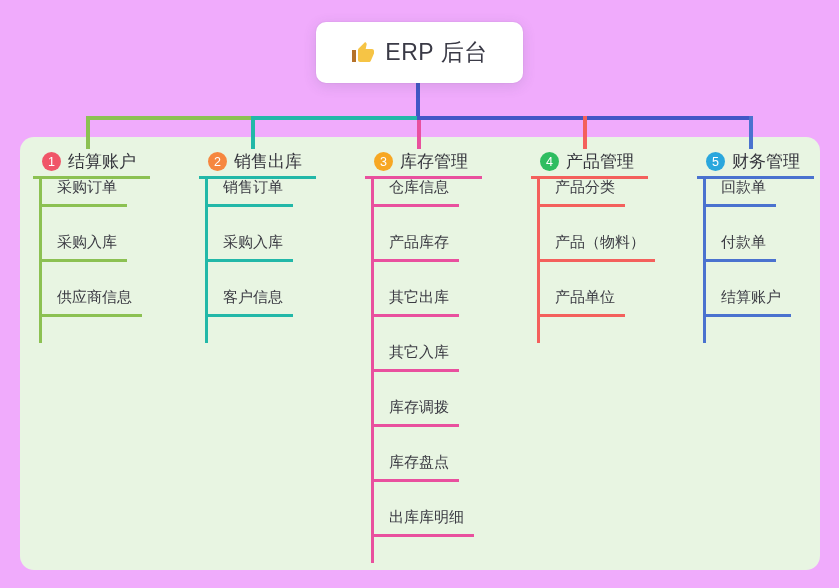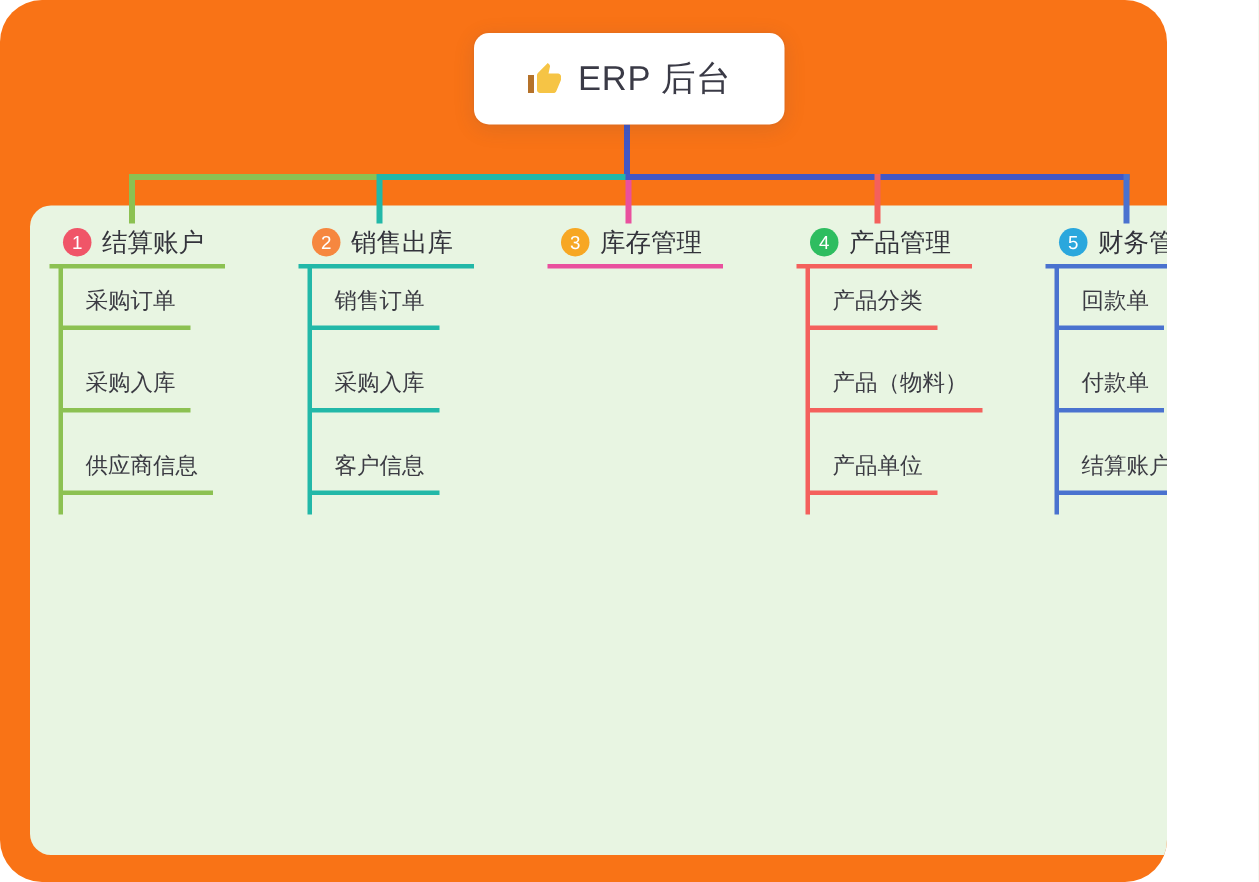--- a/index.html
+++ b/index.html
@@ -2,24 +2,23 @@
 <html><head>
 <meta charset="utf-8">
 <style>
   html,body{margin:0;padding:0;}
   body{
     font-family:"Liberation Sans","DejaVu Sans",sans-serif;
     background:#ffffff;
   }
   .stage{
     position:relative;
-    width:778px;height:588px;
-    background:#f97316;
+    width:839px;height:588px;
+    background:#f0abfc;
     overflow:hidden;
-    border-radius:28px;
   }
   
   .panel{
     position:absolute;
     left:20px;top:137px;
     width:800px;height:433px;
     border-radius:14px;
   }
   
   .root-card{
@@ -83,21 +82,21 @@
   
   .children{
     position:absolute;
     top:178px;
     border-left:3px solid var(--c);
   }
   .ch0{left:39px;} .ch1{left:205px;} .ch2{left:371px;} .ch3{left:537px;} .ch4{left:703px;}
   .child{
     height:55px;
     display:flex;
-    align-items:center;
+    align-items:flex-start;
   }
   .child > span{
     display:inline-block;
     border-bottom:3px solid var(--c);
     padding:0 10px 7px 15px;
     font-size:15px;
     color:#3b3b43;
     white-space:nowrap;
   }
 </style>
@@ -155,20 +154,43 @@
       </div>
     <div class="child">
         <span>客户信息</span>
       </div>
   </div>
 
   <div class="branch-title bt2" style="--c: #e9509e; --b: #f7a723;">
     <span class="badge">3</span>
     <span class="btext">库存管理</span>
   </div>
+  <div class="children ch2" style="--c: #e9509e;">
+    <div class="child">
+        <span>仓库信息</span>
+      </div>
+    <div class="child">
+        <span>产品库存</span>
+      </div>
+    <div class="child">
+        <span>其它出库</span>
+      </div>
+    <div class="child">
+        <span>其它入库</span>
+      </div>
+    <div class="child">
+        <span>库存调拨</span>
+      </div>
+    <div class="child">
+        <span>库存盘点</span>
+      </div>
+    <div class="child">
+        <span>出库库明细</span>
+      </div>
+  </div>
 
   <div class="branch-title bt3" style="--c: #f4605c; --b: #2ebd60;">
     <span class="badge">4</span>
     <span class="btext">产品管理</span>
   </div>
   <div class="children ch3" style="--c: #f4605c;">
     <div class="child">
         <span>产品分类</span>
       </div>
     <div class="child">

